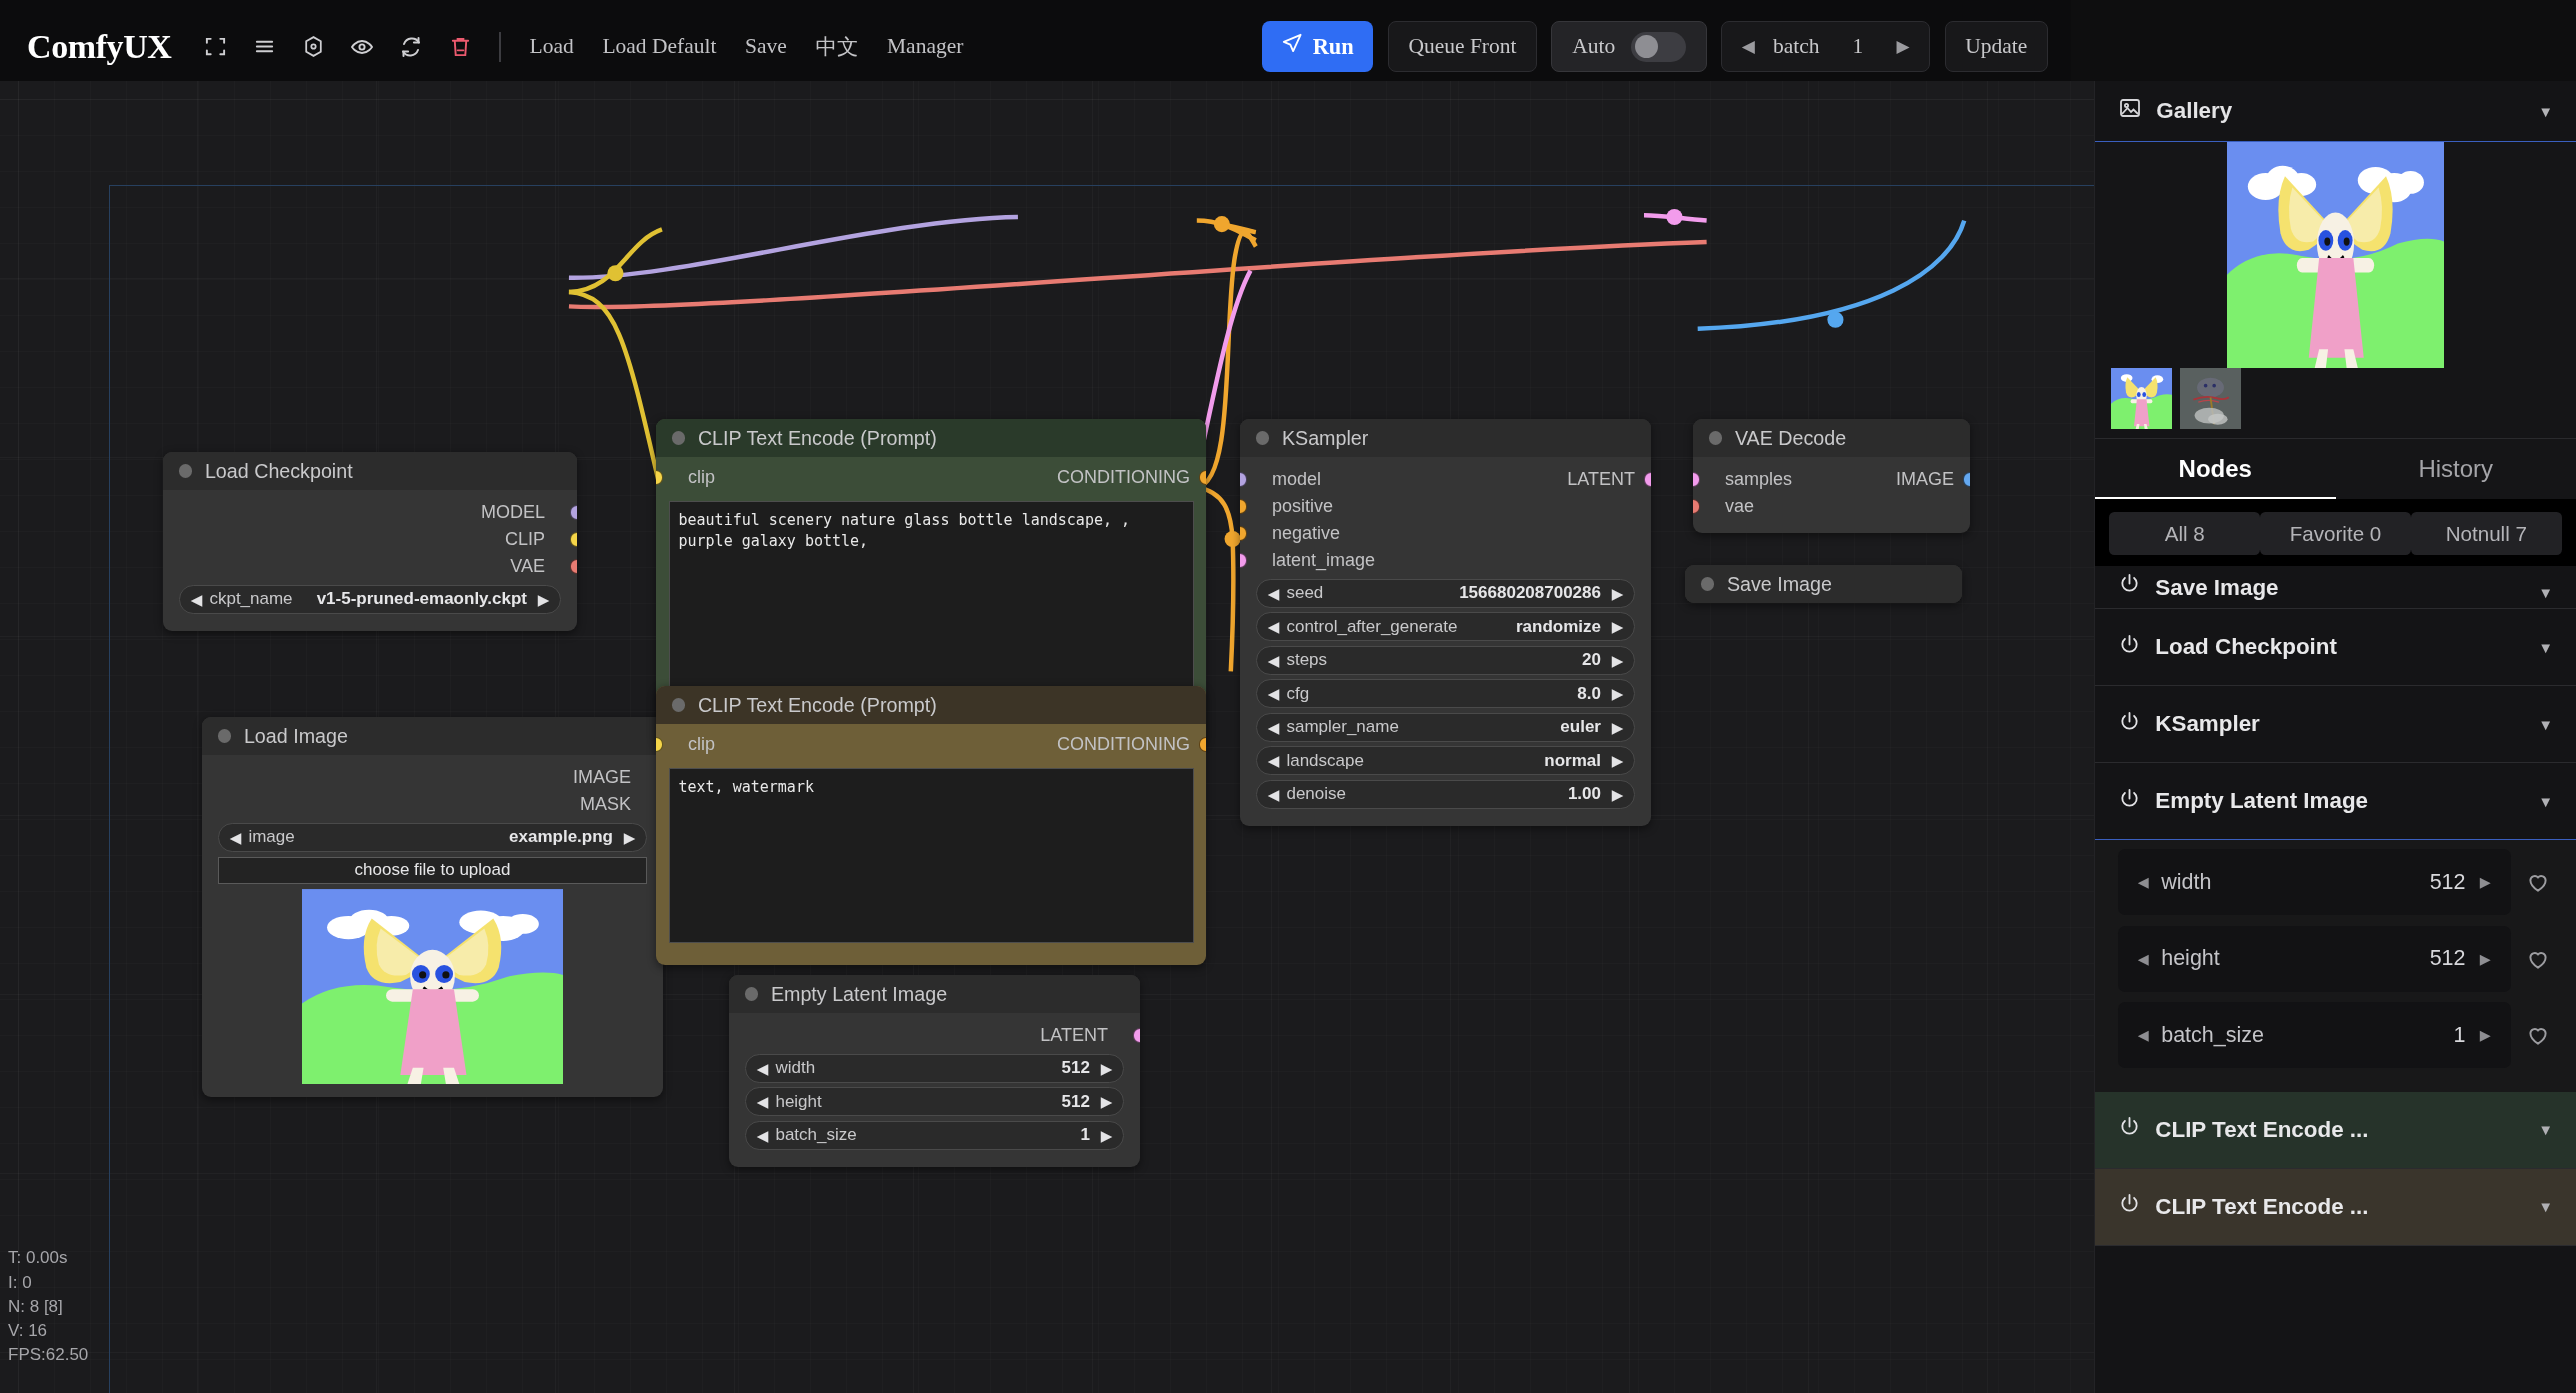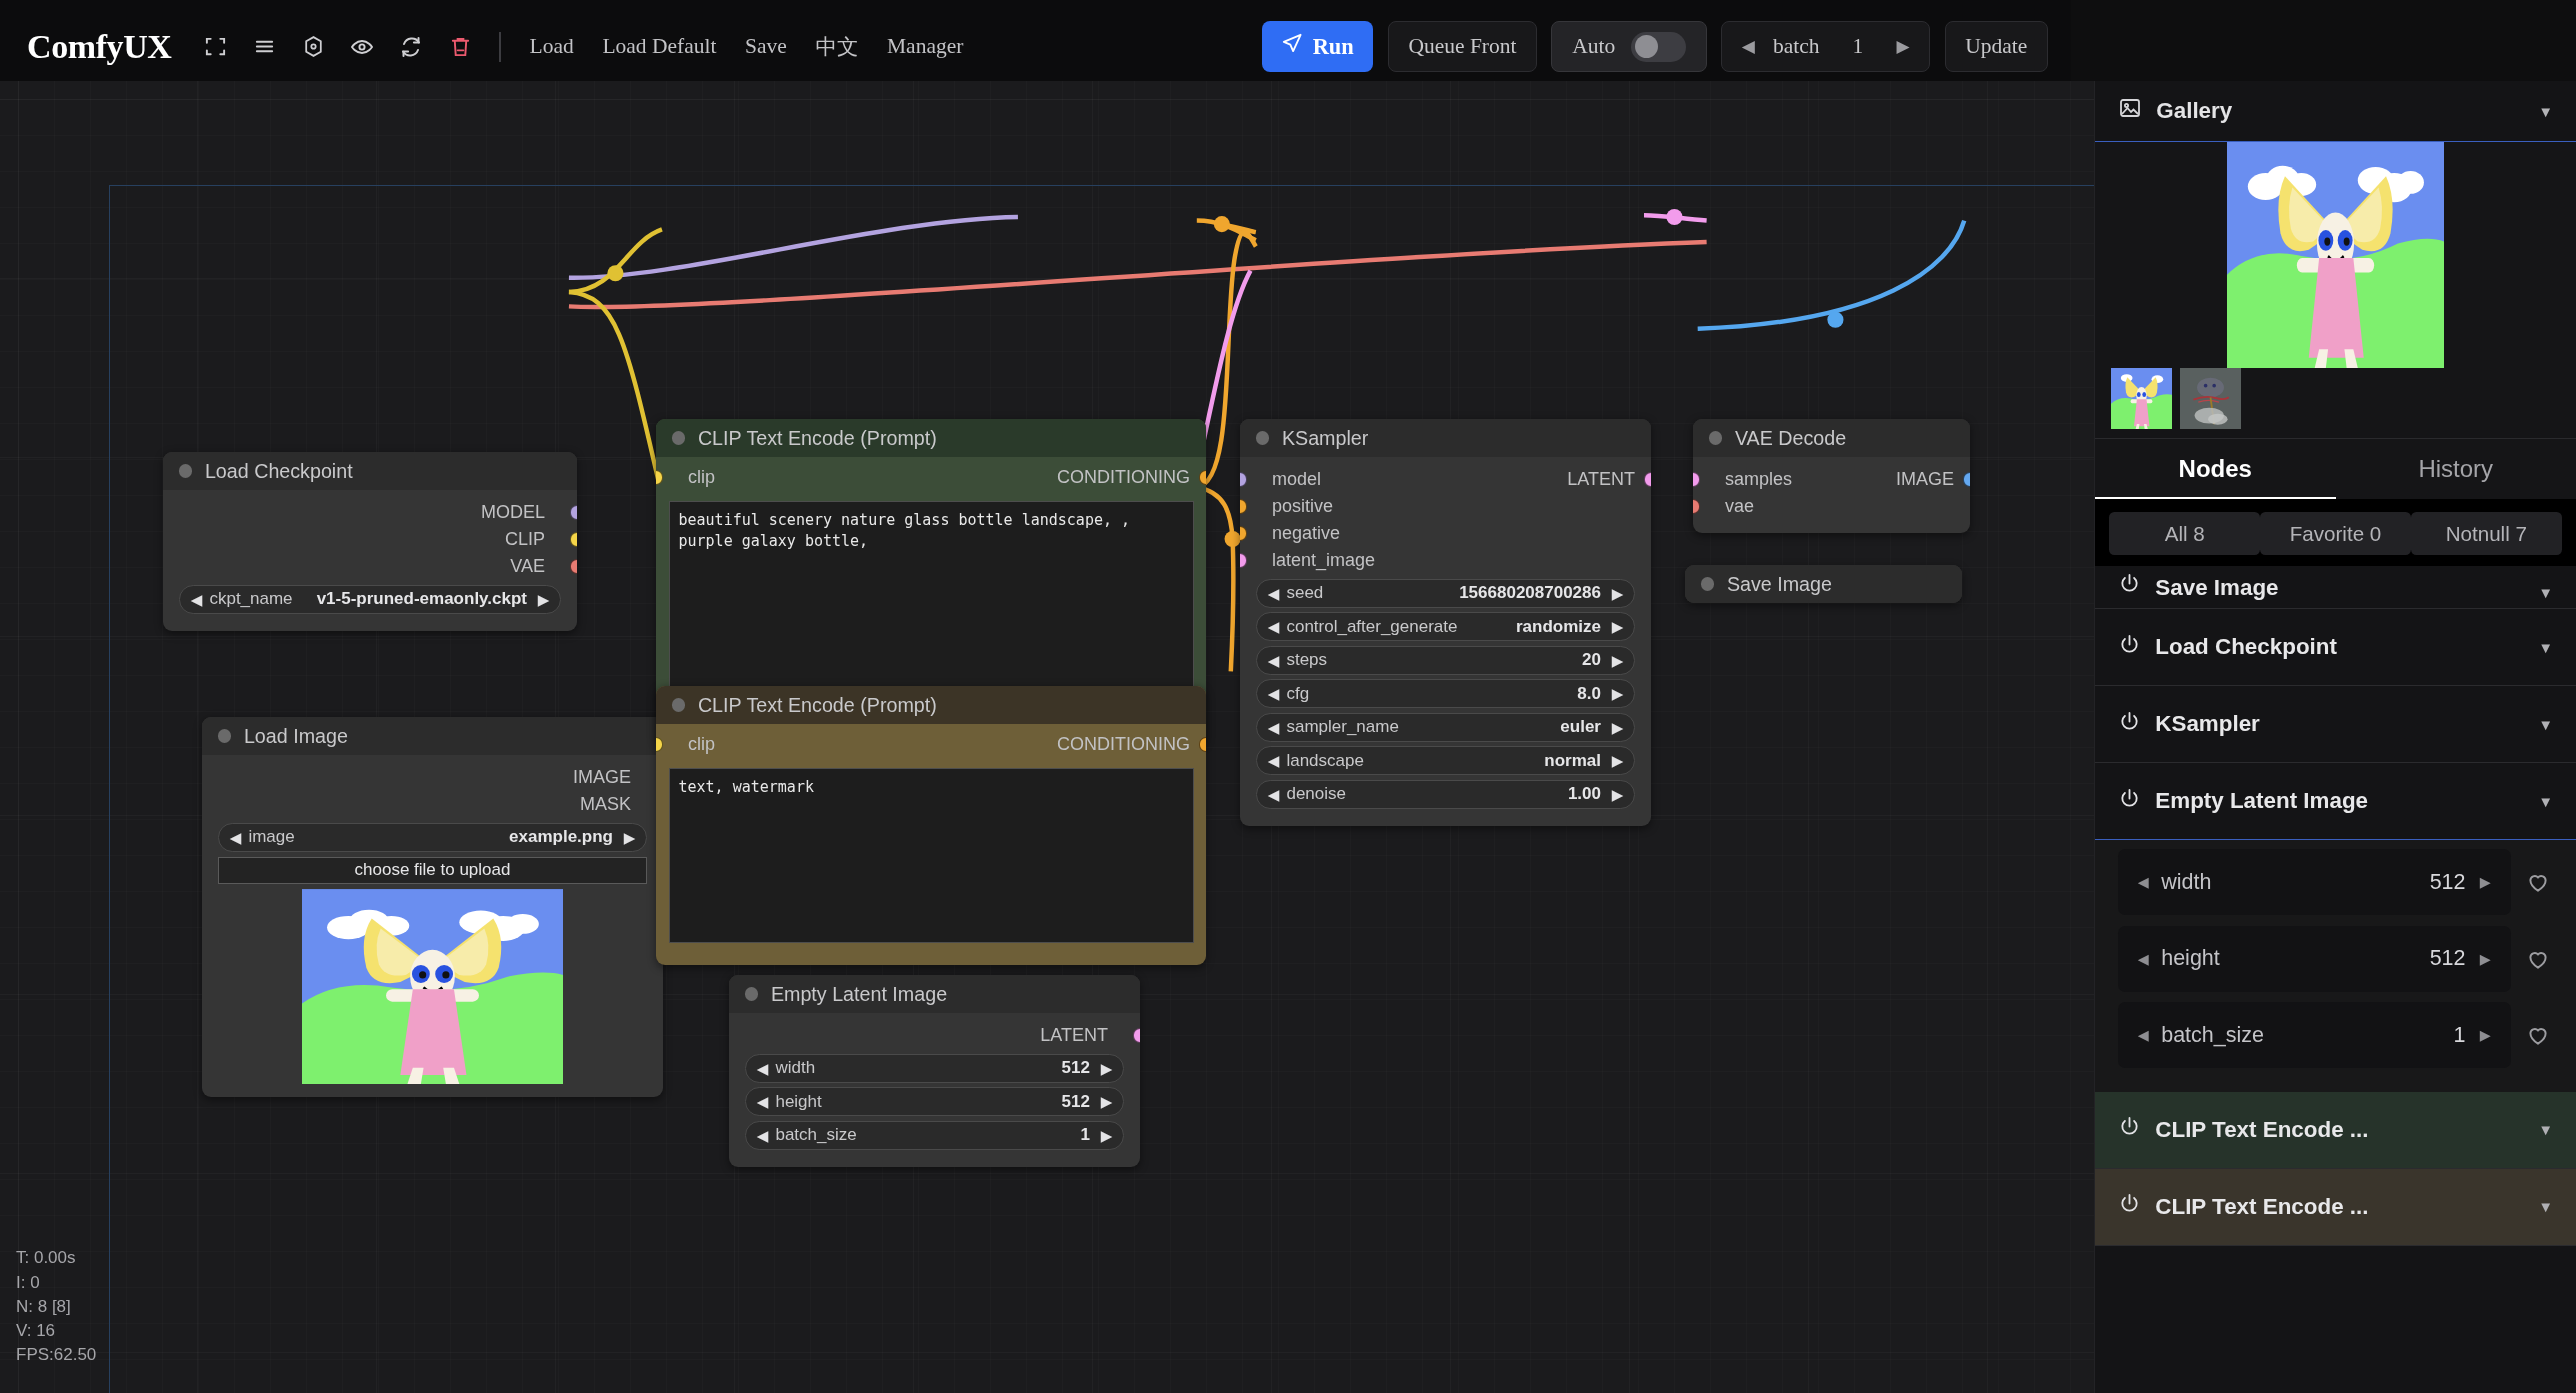--- a/index.html
+++ b/index.html
@@ -141,21 +141,21 @@
   .img-preview { display: block; margin: 5.4px auto 0 auto; }
 
   
   .node.green .node-title { background: #2a3a2a; }
   .node.green { background: #3c4d38; }
   .node.brown .node-title { background: #3c3426; }
   .node.brown { background: #6e5f38; }
 
   
   #stats {
-    position: absolute; left: 16px; bottom: 27px;
+    position: absolute; left: 8px; bottom: 27px;
     font-size: 17px; line-height: 1.42; color: #a6a6aa;
   }
 
   
   #sidebar {
     position: absolute; top: 81px; right: 0;
     width: 482px; height: 1313px;
     background: #141416; border-left: 0.9px solid #232326;
     display: flex; flex-direction: column; overflow: hidden;
   }

